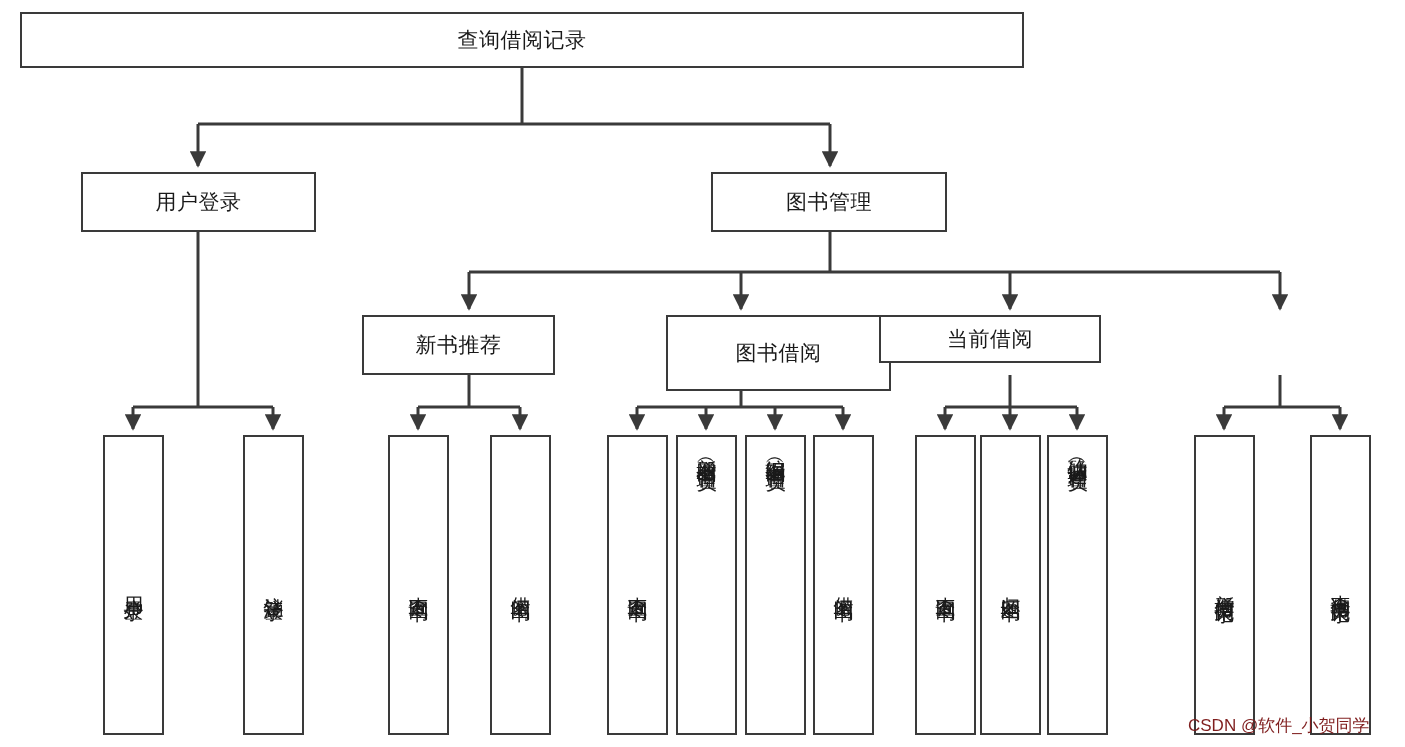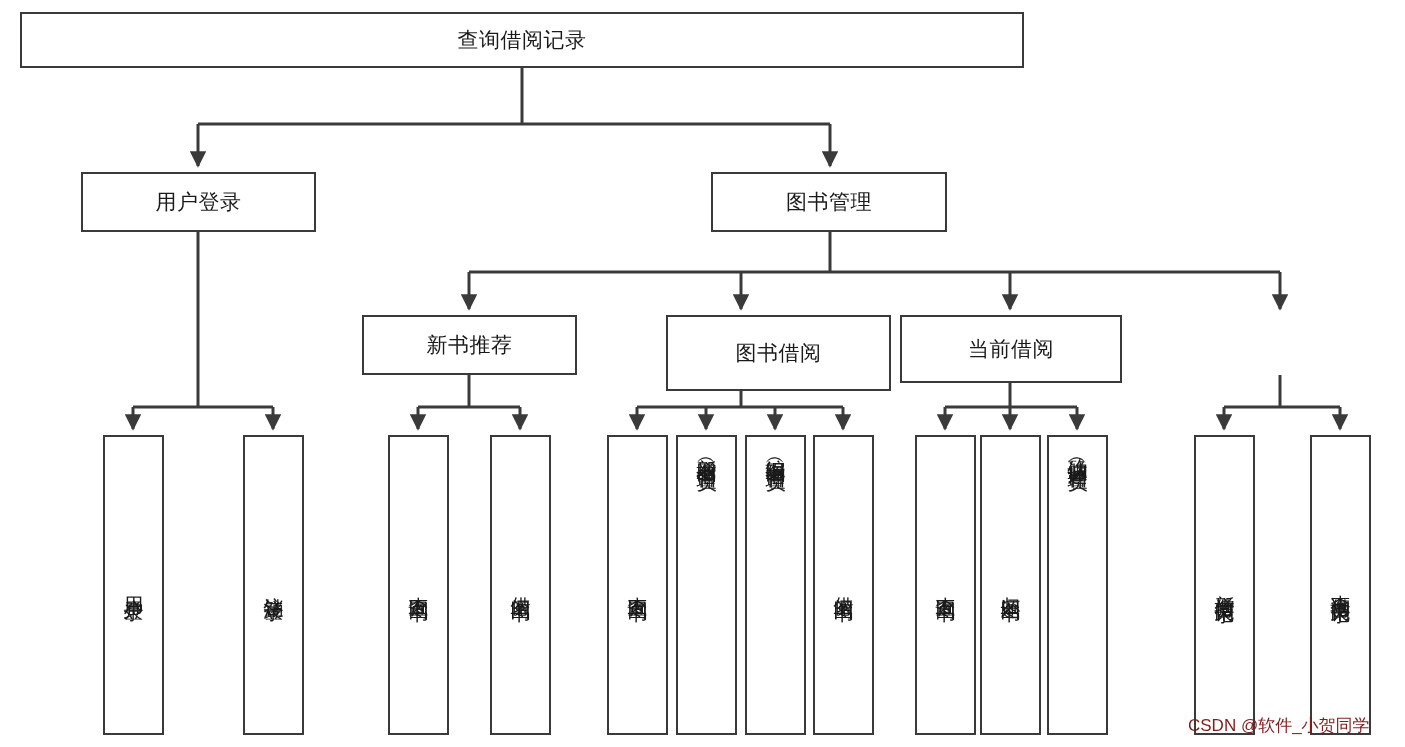--- a/index.html
+++ b/index.html
@@ -130,27 +130,27 @@
     <span class="node-label">查询借阅记录</span>
   </div>
 
   <div class="node" style="left:81px; top:172px; width:235px; height:60px;">
     <span class="node-label">用户登录</span>
   </div>
   <div class="node" style="left:711px; top:172px; width:236px; height:60px;font-family:Liberation Serif, serif;">
     <span class="node-label">图书管理</span>
   </div>
 
-  <div class="node" style="left:362px; top:315px; width:215px; height:60px;">
+  <div class="node" style="left:362px; top:315px; width:193px; height:60px;">
     <span class="node-label">新书推荐</span>
   </div>
   <div class="node" style="left:630px; top:315px; width:225px; height:76px;margin-left:36px;">
     <span class="node-label">图书借阅</span>
   </div>
-  <div class="node" style="left:900px; top:315px; width:222px; height:68px;">
+  <div class="node" style="left:879px; top:315px; width:222px; height:48px;">
     <span class="node-label">当前借阅</span>
   </div>
 
   <div class="node leaf" style="left:103px; top:435px; width:61px; height:300px;">
     <span class="node-label">用户登录</span>
   </div>
   <div class="node leaf" style="left:243px; top:435px; width:61px; height:300px;">
     <span class="node-label">注销登录</span>
   </div>
 

